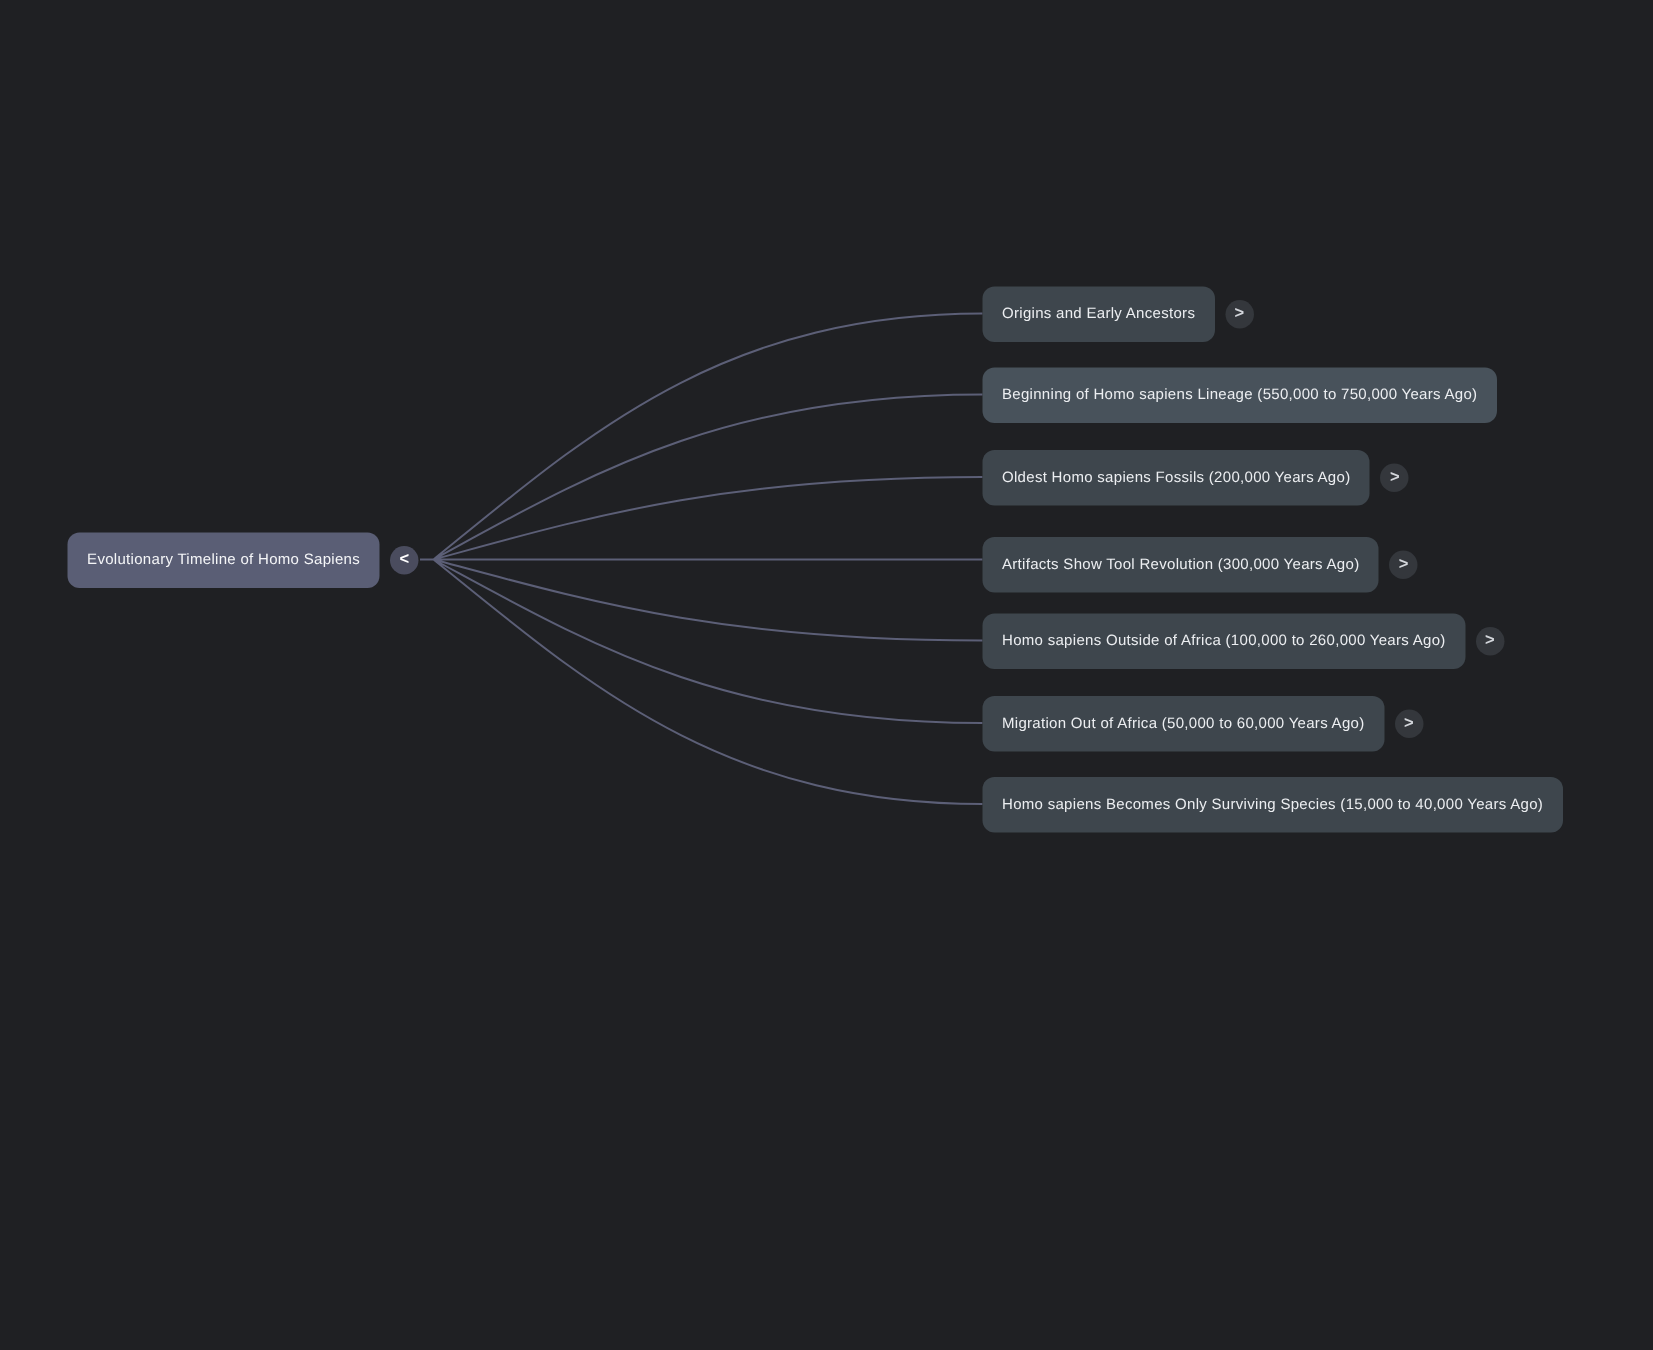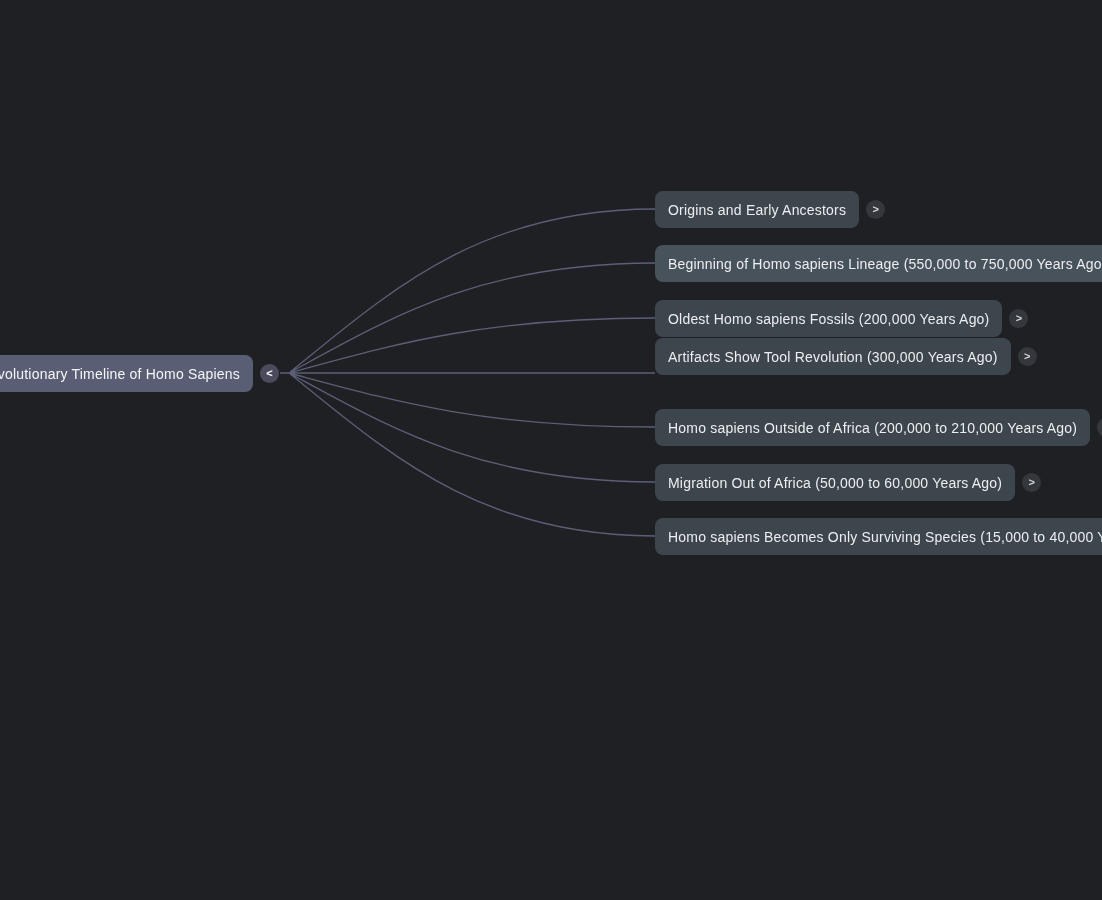--- a/index.html
+++ b/index.html
@@ -36,21 +36,21 @@
     white-space: nowrap;
   }
   .child-row { left: 655px; gap: 7px; }
   .root-row  { right: 823px; gap: 7px; }
   .pill {
     display: flex;
     align-items: center;
     height: 37px;
     padding: 0 13px;
     border-radius: 8px;
-    font-size: 14px;
+    font-size: 10px;
     letter-spacing: 0.2px;
     background: var(--node-bg, #3e464d);
     color: var(--node-text, #eceef1);
     cursor: pointer;
   }
   .pill.root {
     background: var(--root-bg, #5a5e75);
     color: var(--root-text, #f5f6f8);
   }
   .pill.alt { background: var(--node-alt-bg, #48525b); }
@@ -99,27 +99,27 @@
   <div class="row child-row" style="top:245px;">
     <div class="pill alt">Beginning of Homo sapiens Lineage (550,000 to 750,000 Years Ago)</div>
 
   </div>
 
   <div class="row child-row" style="top:300px;">
     <div class="pill">Oldest Homo sapiens Fossils (200,000 Years Ago)</div>
     <button class="nav-btn">&gt;</button>
   </div>
 
-  <div class="row child-row" style="top:338px;">
+  <div class="row child-row" style="top:358px;">
     <div class="pill">Artifacts Show Tool Revolution (300,000 Years Ago)</div>
     <button class="nav-btn">&gt;</button>
   </div>
 
   <div class="row child-row" style="top:409px;">
-    <div class="pill">Homo sapiens Outside of Africa (200,000 to 210,000 Years Ago)</div>
+    <div class="pill">Homo sapiens Outside of Africa (100,000 to 260,000 Years Ago)</div>
     <button class="nav-btn">&gt;</button>
   </div>
 
   <div class="row child-row" style="top:464px;justify-content:flex-end;">
     <div class="pill">Migration Out of Africa (50,000 to 60,000 Years Ago)</div>
     <button class="nav-btn">&gt;</button>
   </div>
 
   <div class="row child-row" style="top:518px;">
     <div class="pill">Homo sapiens Becomes Only Surviving Species (15,000 to 40,000 Years Ago)</div>

